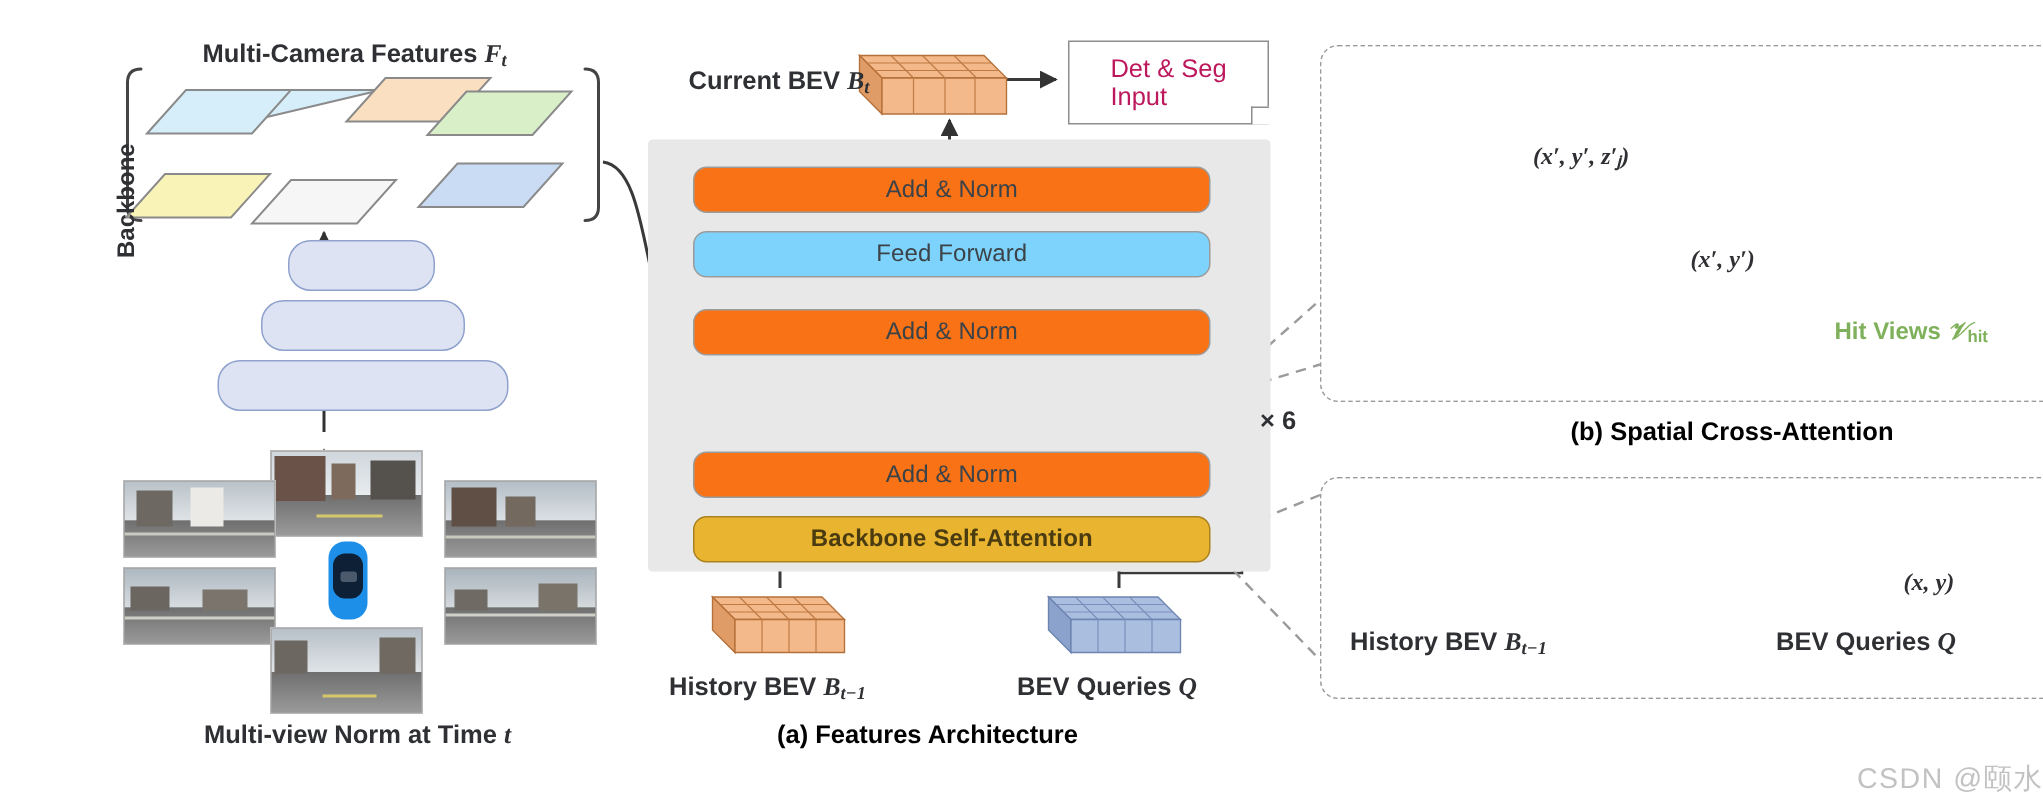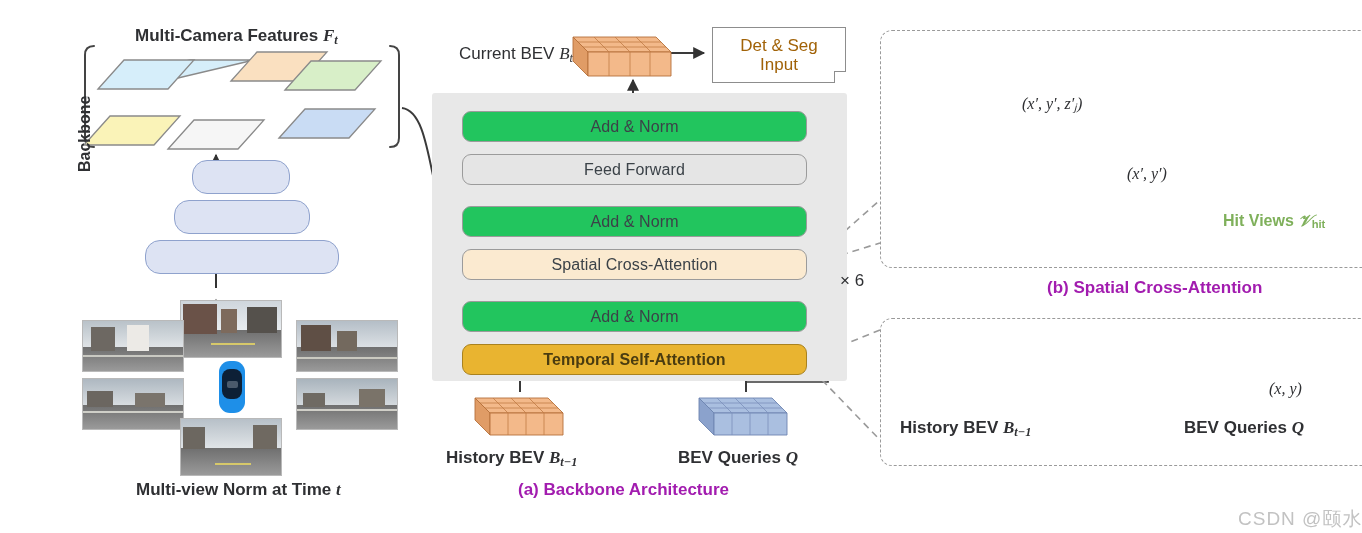--- a/index.html
+++ b/index.html
@@ -4,57 +4,57 @@
 <style>
   html,body{margin:0;padding:0;background:#fff;}
   body{width:1362px;height:533px;position:relative;overflow:hidden;
        font-family:"Liberation Sans", sans-serif;color:#303030;}
   .fig{position:absolute;left:0;top:0;width:1362px;height:533px;margin-left:32px;}
   .abs{position:absolute;}
   svg.layer{position:absolute;left:0;top:0;width:1362px;height:533px;overflow:visible;pointer-events:none;}
 
   
   .t{position:absolute;white-space:nowrap;font-weight:700;color:#2f3033;}
-  .t.norm{font-weight:400;}
+  .t.norm{font-weight:700;}
   .it{font-style:italic;font-family:"Liberation Serif",serif;}
   .sub{font-size:.72em;vertical-align:-.22em;font-style:italic;font-family:"Liberation Serif",serif;}
 
   
   .enc-panel{position:absolute;background:#e8e8e8;border-radius:3px;}
   .blk{position:absolute;border-radius:9px;border:1.4px solid #9b9b9b;
        display:flex;align-items:center;justify-content:center;
        font-size:16px;font-weight:400;color:#3b4248;letter-spacing:.1px;}
-  .blk.addnorm{background:#22c55e;}
-  .blk.ff{background:#e5e5e5;}
+  .blk.addnorm{background:#f97316;}
+  .blk.ff{background:#7dd3fc;}
   .blk.sca{background:#fbead0;}
   .blk.tsa{background:#e9b430;border-color:#a9821f;color:#4a3c10;font-weight:600;}
 
   .headbox{position:absolute;background:#fff;border:1.6px solid #8d8d8d;
-           display:flex;align-items:center;justify-content:center;text-align:center;
-           font-size:17px;font-weight:400;color:#a16207;line-height:1.12;}
+           display:flex;align-items:center;justify-content:center;text-align:left;
+           font-size:17px;font-weight:400;color:#be185d;line-height:1.12;}
   .headbox .corner{position:absolute;right:-1px;bottom:-1px;width:11px;height:11px;
            background:#fff;border-left:1.6px solid #8d8d8d;border-top:1.6px solid #8d8d8d;
            transform:rotate(0deg);}
 
   
   .dashpanel{position:absolute;border:1.7px dashed #9a9a9a;border-radius:12px;background:#fff;}
 
   
   .bb{position:absolute;background:#dde3f3;border:1.5px solid #8fa2cd;border-radius:15px;}
 
   
   .thumb{position:absolute;border:1px solid #b9b9b9;overflow:hidden;background:#8d8d8d;}
   .thumb .sky{position:absolute;left:0;top:0;right:0;height:52%;}
   .thumb .ground{position:absolute;left:0;bottom:0;right:0;height:48%;
         background:linear-gradient(#6f6f6f,#9a9a9a);}
   .thumb .bldg{position:absolute;background:#5a5248;}
   .thumb .line{position:absolute;background:#d8d8c0;}
 
   .watermark{position:absolute;font-size:19px;color:#c2c2c2;font-weight:400;letter-spacing:1px;}
-  .cap{position:absolute;font-size:17px;font-weight:700;color:#a21caf;white-space:nowrap;}
+  .cap{position:absolute;font-size:17px;font-weight:700;color:#000000;white-space:nowrap;}
   .hitlbl{position:absolute;font-size:16px;font-weight:700;color:#7fb05b;white-space:nowrap;}
 </style>
 </head>
 <body>
 
 <div class="fig">
 
   <svg class="layer" viewBox="0 0 1362 533">
     <defs>
       <marker id="arr" markerWidth="7" markerHeight="7" refX="5.4" refY="3" orient="auto">
@@ -375,36 +375,35 @@
       <div>Input</div>
     </div>
     <span class="corner"></span>
   </div>
 
   <div class="enc-panel" style="left:400px;top:93px;width:415px;height:288px;"></div>
 
   <div class="blk addnorm" style="left:430px;top:111px;width:343px;height:29px;">Add &amp; Norm</div>
   <div class="blk ff" style="left:430px;top:154px;width:343px;height:29px;">Feed Forward</div>
   <div class="blk addnorm" style="left:430px;top:206px;width:343px;height:29px;">Add &amp; Norm</div>
-  <div class="blk sca" style="left:430px;top:249px;width:343px;height:29px;">Spatial Cross-Attention</div>
   <div class="blk addnorm" style="left:430px;top:301px;width:343px;height:29px;">Add &amp; Norm</div>
-  <div class="blk tsa" style="left:430px;top:344px;width:343px;height:29px;">Temporal Self-Attention</div>
+  <div class="blk tsa" style="left:430px;top:344px;width:343px;height:29px;">Backbone Self-Attention</div>
 
   <div class="t norm" style="left:808px;top:271px;font-size:17px;">× 6</div>
 
   <div class="t" style="left:414px;top:448px;font-size:17px;">
     <span>History BEV</span>
     <span class="it">B</span><span class="sub">t−1</span>
   </div>
   <div class="t" style="left:646px;top:448px;font-size:17px;">
     <span>BEV Queries</span>
     <span class="it">Q</span>
   </div>
 
-  <div class="cap" style="left:486px;top:480px;">(a) Backbone Architecture</div>
+  <div class="cap" style="left:486px;top:480px;">(a) Features Architecture</div>
 
   <div class="dashpanel" style="left:848px;top:30px;width:492px;height:236px;"></div>
 
   <div class="t norm" style="left:990px;top:92px;font-size:16px;font-family:'Liberation Serif',serif;font-style:italic;">(x′, y′, z′ⱼ)</div>
   <div class="t norm" style="left:1095px;top:165px;font-size:16px;font-family:'Liberation Serif',serif;font-style:italic;">(x′, y′)</div>
 
   <div class="hitlbl" style="left:1191px;top:212px;">
     <span>Hit Views</span>
     <span style="font-family:'Liberation Serif',serif;font-style:italic;">𝒱</span><span style="font-size:.7em;vertical-align:-.2em;">hit</span>
   </div>

